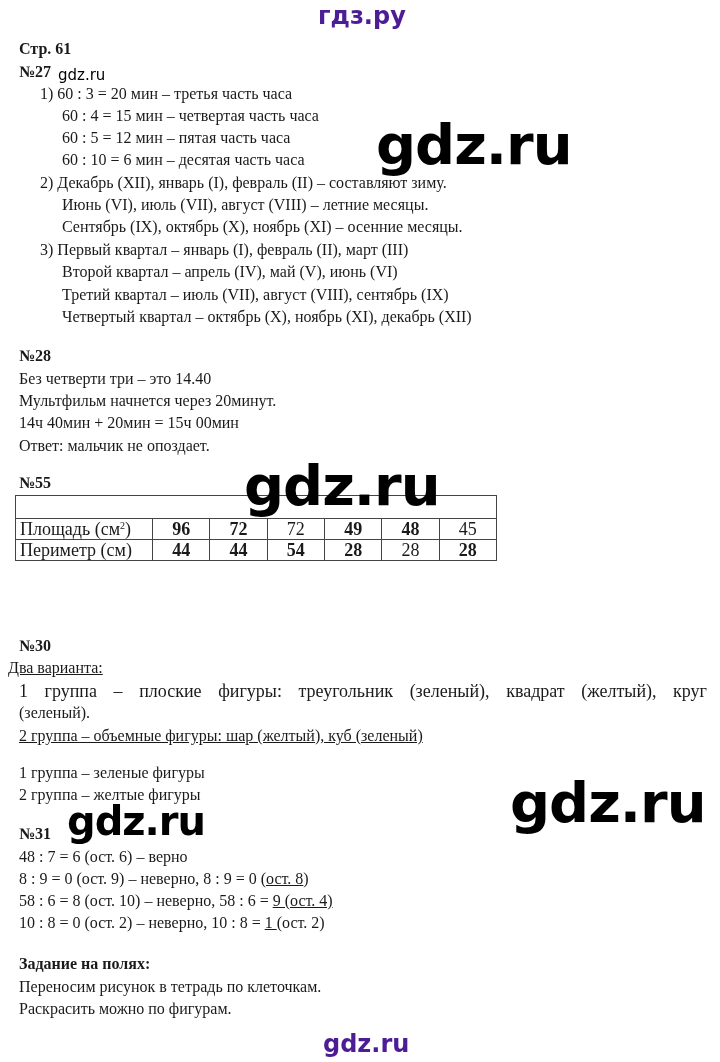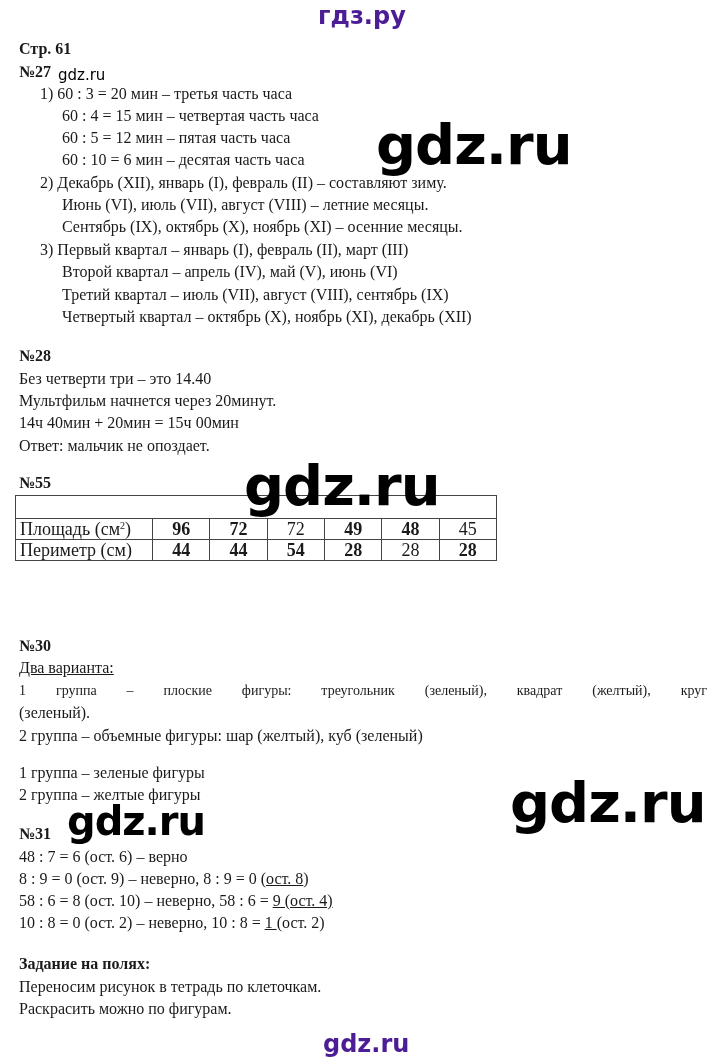--- a/index.html
+++ b/index.html
@@ -18,21 +18,21 @@
     border-collapse: collapse; font-family: "Liberation Serif", serif; font-size: 18px;
   }
   table.grid td {
     border: 1.5px solid #444; height: 20px; padding: 0; line-height: 20px;
     text-align: center;
   }
   table.grid td.lbl { text-align: left; padding-left: 4px; width: 132px; }
   table.grid tr.head td { height: 22px; }
   table.grid td.b { font-weight: bold; }
   sup { font-size: 10px; line-height: 0; vertical-align: 6px; }
-  .justify { position: absolute; left: 19px; width: 688px; text-align: justify; text-align-last: justify; font-size: 14px; line-height: 22.5px; font-family: "Liberation Serif", serif; white-space: normal; }
+  .justify { position: absolute; left: 19px; width: 688px; text-align: justify; text-align-last: justify; font-size: 18px; line-height: 22.5px; font-family: "Liberation Serif", serif; white-space: normal; }
 </style>
 </head>
 <body>
 
 <div class="abs site-title" style="left:318px; top:2px;">гдз.ру</div>
 
 <div class="line bold" style="left:19px; top:38px;">Стр. 61</div>
 
 <div class="line bold" style="left:19px; top:61px;">№27</div>
 <div class="abs" style="left:58px; top:66px; font-family:'DejaVu Sans',sans-serif; font-size:15px; color:#000;">gdz.ru</div>
@@ -81,24 +81,24 @@
     <td class="b">28</td>
     <td>28</td>
     <td class="b">28</td>
   </tr>
 </tbody>
   </table>
 
 <div class="abs sans-wm" style="left:244px; top:451px; font-size:56px; line-height:70px;">gdz.ru</div>
 
 <div class="line bold" style="left:19px; top:635px;">№30</div>
-<div class="line u" style="left:19px; top:657px;">Два варианта:</div>
+<div class="line u" style="left:8px; top:657px;">Два варианта:</div>
 <div class="justify" style="top:680px;">1 группа – плоские фигуры: треугольник (зеленый), квадрат (желтый), круг</div>
 <div class="line" style="left:19px; top:702px;">(зеленый).</div>
-<div class="line" style="left:19px; top:725px;">2 группа – объемные фигуры: шар (желтый), куб (зеленый)</div>
+<div class="line" style="left:19px; top:725px;text-decoration:underline;">2 группа – объемные фигуры: шар (желтый), куб (зеленый)</div>
 <div class="line" style="left:19px; top:762px;">1 группа – зеленые фигуры</div>
 <div class="line" style="left:19px; top:784px;">2 группа – желтые фигуры</div>
 
 <div class="abs sans-wm" style="left:510px; top:768px; font-size:56px; line-height:70px;">gdz.ru</div>
 
 <div class="line bold" style="left:19px; top:823px;">№31</div>
 <div class="abs sans-wm" style="left:67px; top:796px; font-size:40px; line-height:50px;">gdz.ru</div>
 
 <div class="line" style="left:19px; top:846px;">48 : 7 = 6 (ост. 6) – верно</div>
 <div class="line" style="left:19px; top:868px;"><span>8 : 9 = 0 (ост. 9) – неверно, 8 : 9 = 0 (</span><span class="u">ост. 8</span><span>)</span></div>

